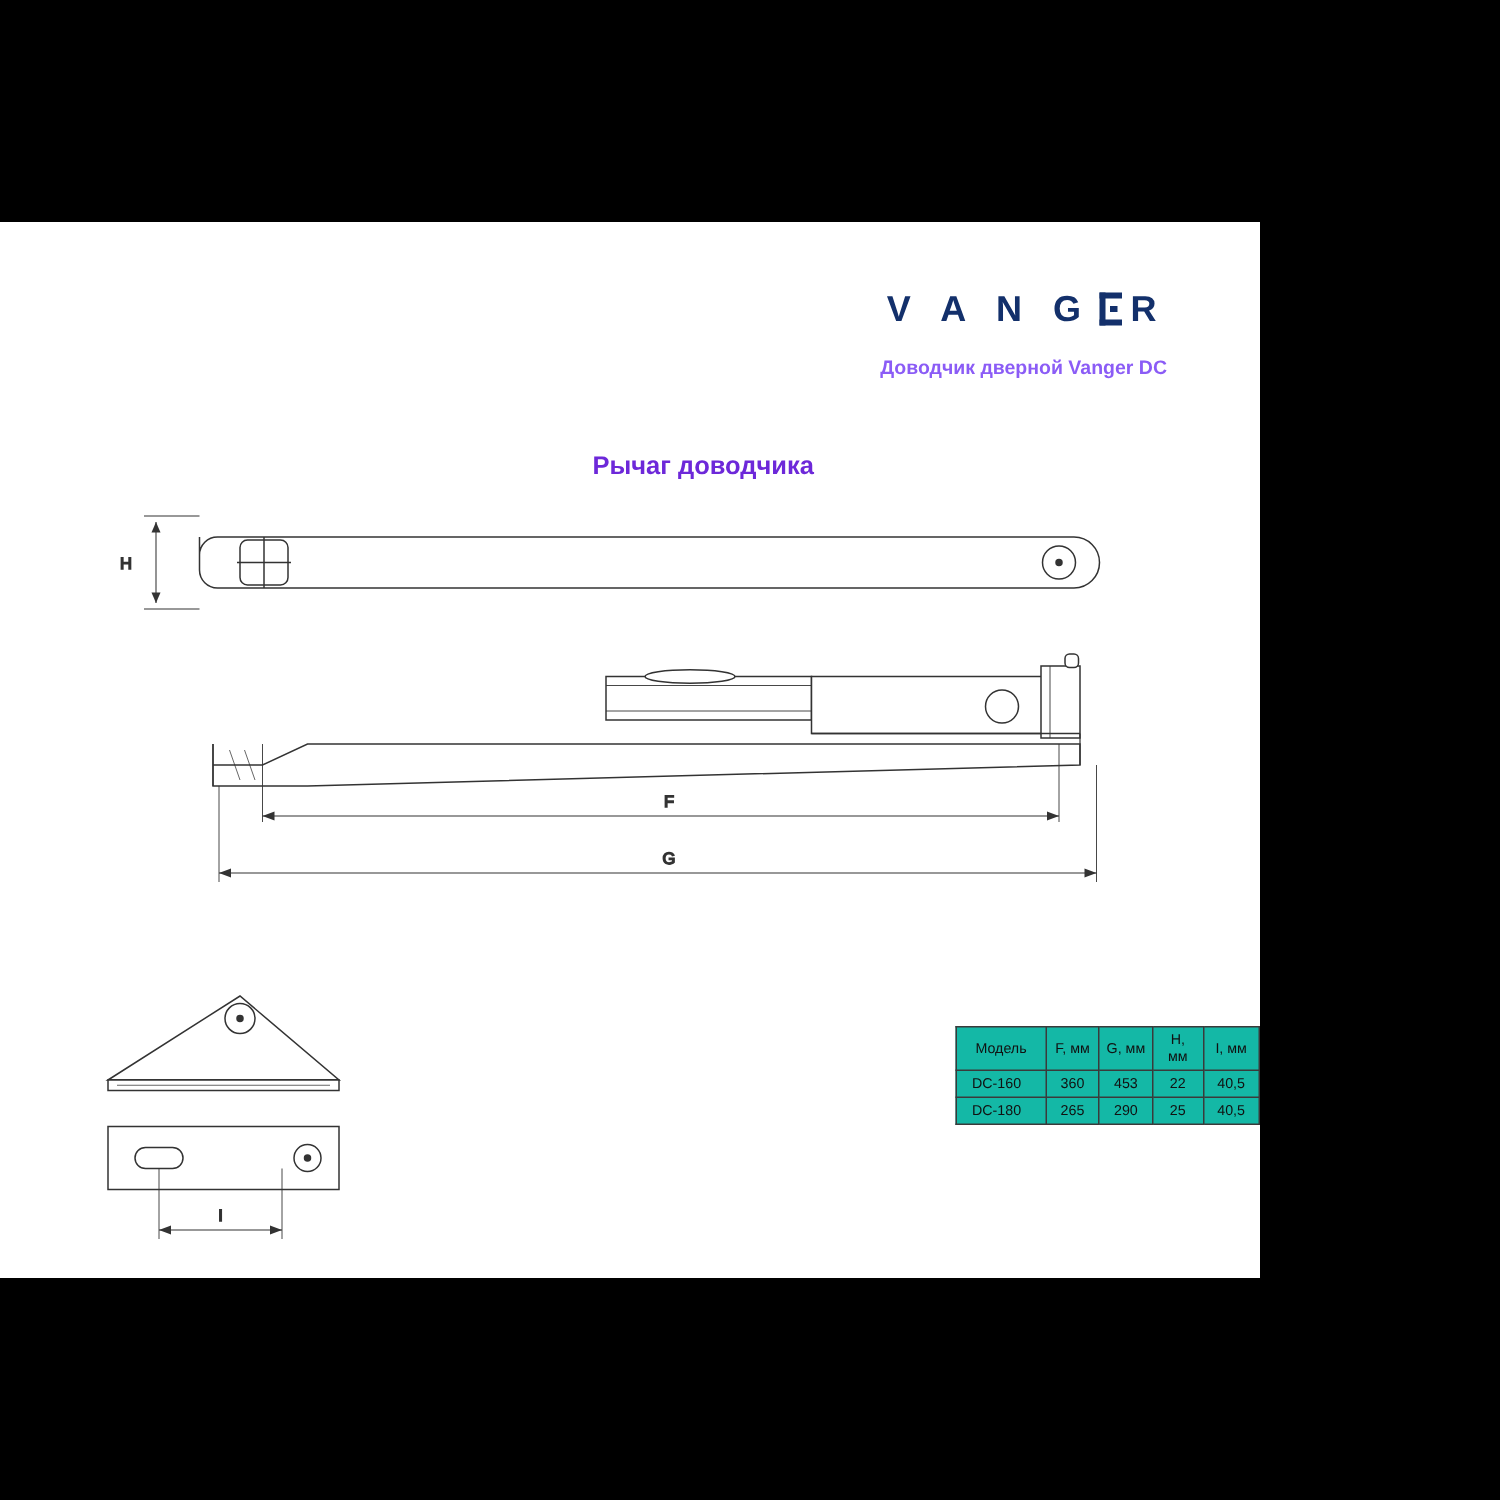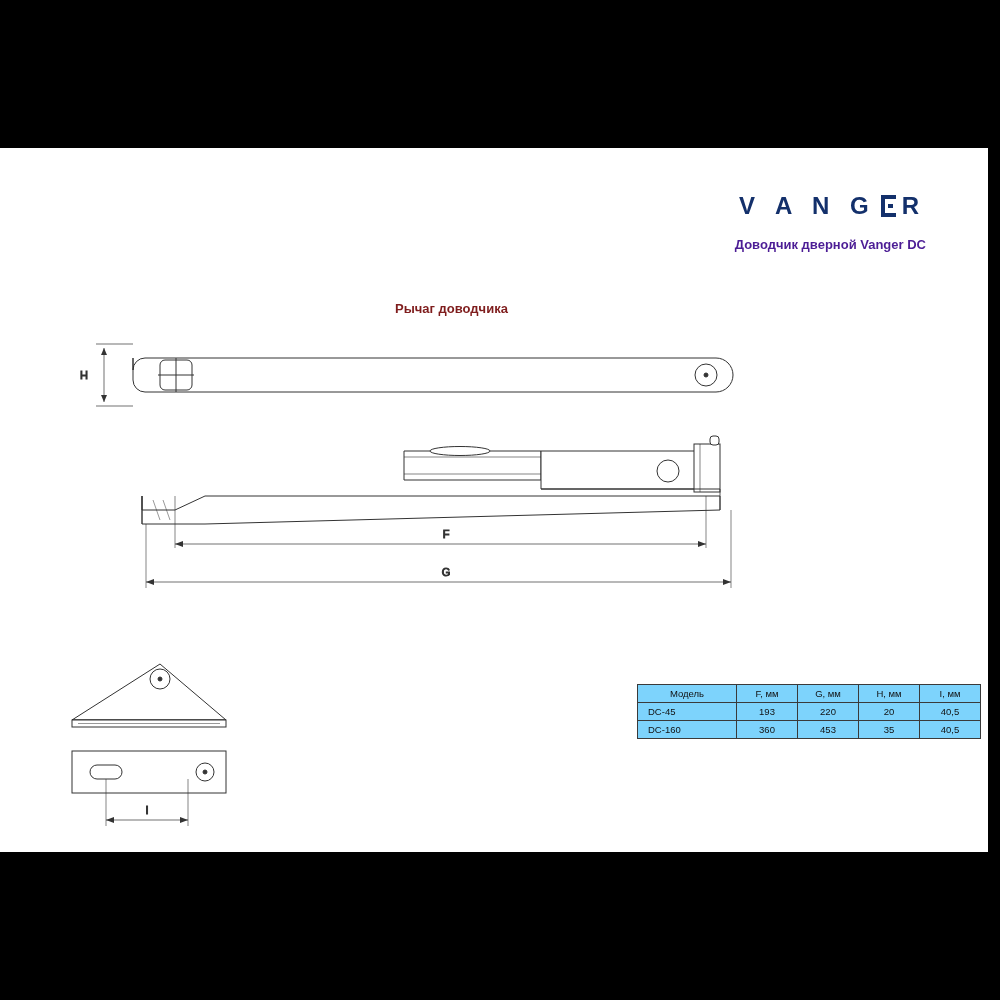--- a/index.html
+++ b/index.html
@@ -1,35 +1,35 @@
 <!DOCTYPE html>
 <html><head>
 <meta charset="utf-8">
 <style>
   html,body{margin:0;padding:0;background:#000;}
   body{width:1000px;height:1000px;font-family:"Liberation Sans",sans-serif;}
   #sheet{
-    position:absolute;left:0;top:148px;width:988px;height:704px;background:#fff;
+    position:absolute;left:0;top:148px;width:840px;height:704px;background:#fff;
   }
   .brand{
     position:absolute;right:62px;top:40px;
     font-size:24px;letter-spacing:7px;color:#13306b;font-weight:600;
   }
   .brand .gmark{position:relative;display:inline-block;}
   .subtitle{
     position:absolute;right:62px;top:89px;
-    font-size:13px;font-weight:bold;color:#4c1d95;
+    font-size:13px;font-weight:bold;color:#8b5cf6;
   }
   .caption{
-    position:absolute;left:395px;top:153px;font-size:13px;font-weight:bold;color:#7f1d1d;
+    position:absolute;left:395px;top:153px;font-size:17px;font-weight:bold;color:#6d28d9;
   }
   svg{position:absolute;left:0;top:0;}
   table.spec{
     position:absolute;left:637px;top:536px;border-collapse:collapse;
-    font-size:9.5px;color:#111;background:#7dd3fc;
+    font-size:9.5px;color:#111;background:#14b8a6;
   }
   table.spec td,table.spec th{
     border:1px solid #3a3a3a;padding:3px 4px;text-align:center;font-weight:normal;
   }
   table.spec th{font-size:9.5px;}
   table.spec td.model{width:84px;text-align:left;padding-left:10px;}
   table.spec td.num{width:52px;}
   .lbl{font-size:11px;fill:#111;font-family:"Liberation Sans",sans-serif;}
 </style>
 </head>
@@ -143,29 +143,29 @@
       <tr>
         <th class="model">Модель</th>
         <th class="num">F, мм</th>
         <th class="num">G, мм</th>
         <th class="num">H, мм</th>
         <th class="num">I, мм</th>
       </tr>
     </thead>
     <tbody>
       <tr>
-        <td class="model">DC-45</td>
-        <td class="num">193</td>
-        <td class="num">220</td>
-        <td class="num">20</td>
+        <td class="model">DC-160</td>
+        <td class="num">360</td>
+        <td class="num">453</td>
+        <td class="num">22</td>
         <td class="num">40,5</td>
       </tr>
       <tr>
-        <td class="model">DC-160</td>
-        <td class="num">360</td>
-        <td class="num">453</td>
-        <td class="num">35</td>
+        <td class="model">DC-180</td>
+        <td class="num">265</td>
+        <td class="num">290</td>
+        <td class="num">25</td>
         <td class="num">40,5</td>
       </tr>
     </tbody>
   </table>
 
 </div>
 
 </body></html>

